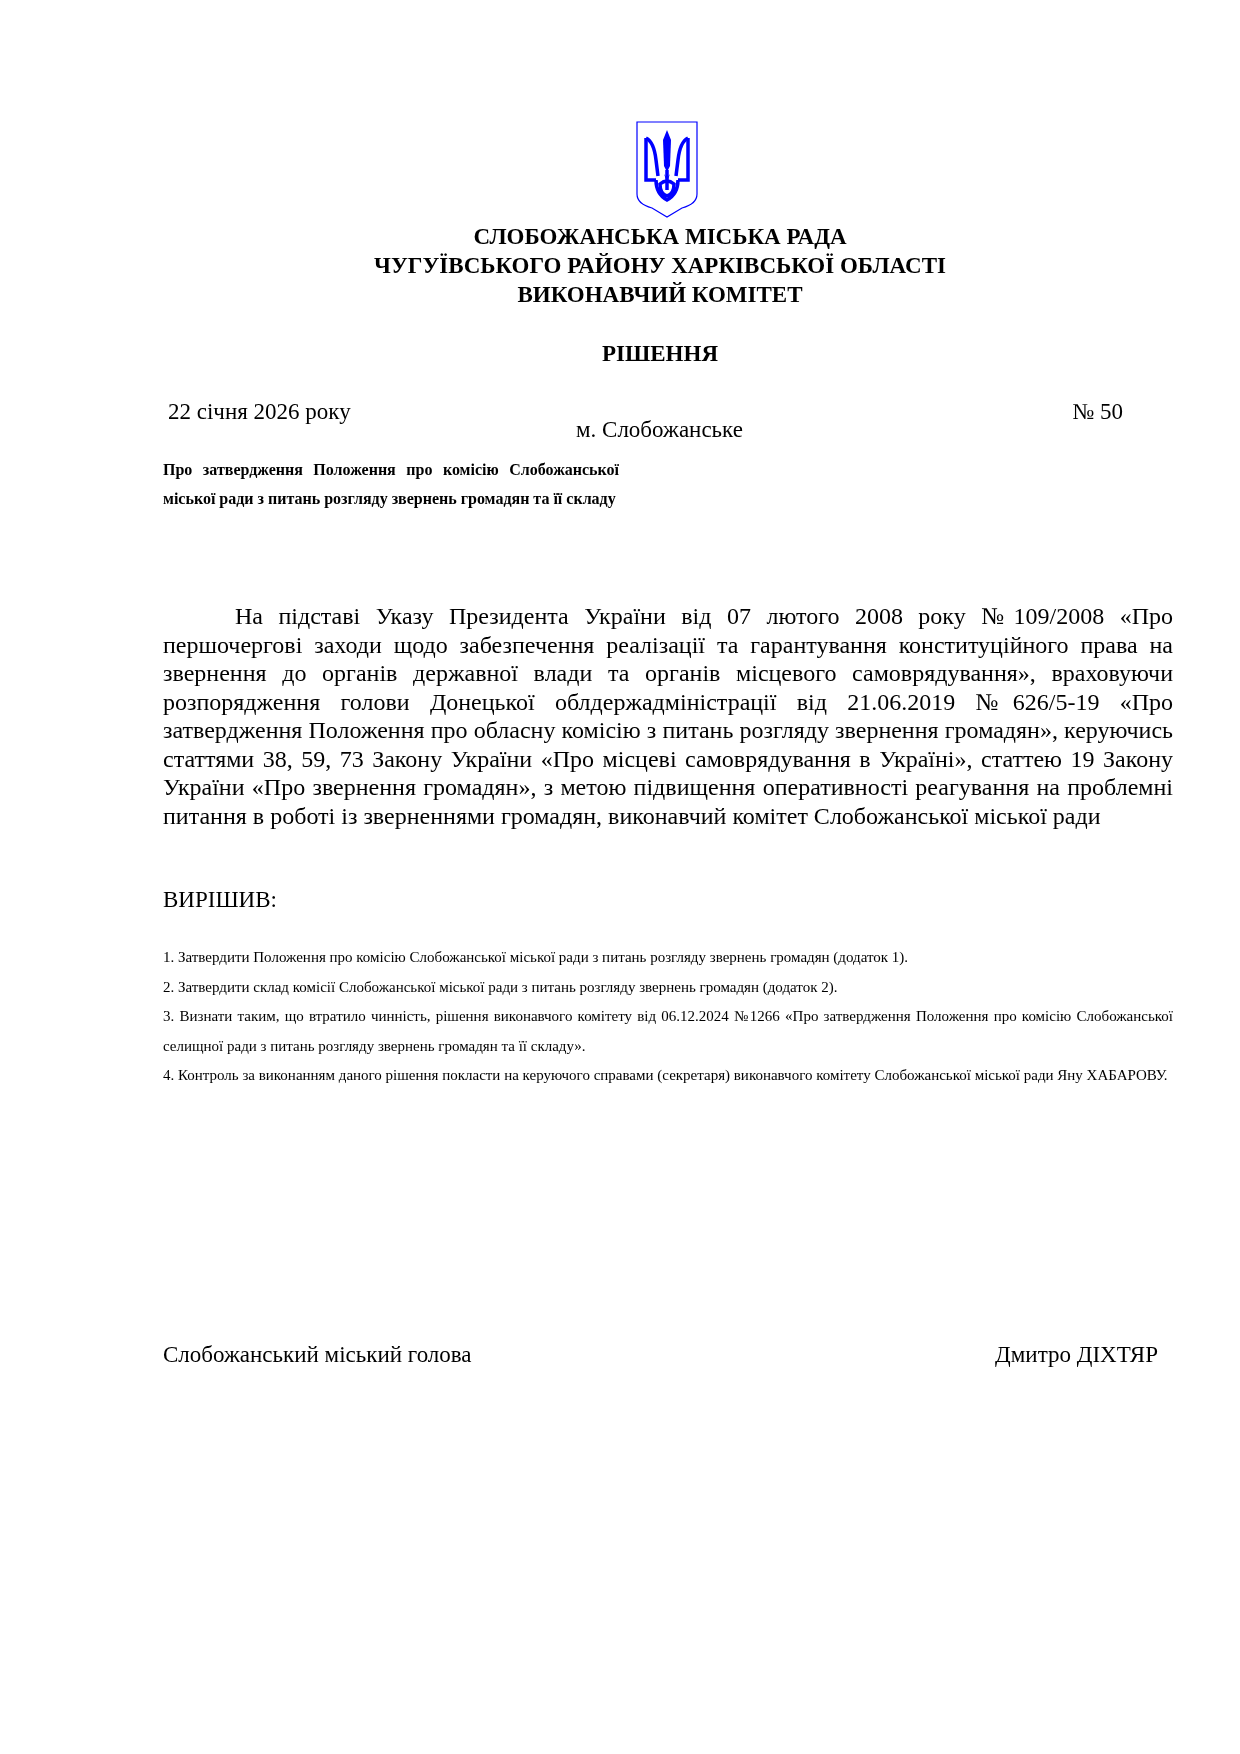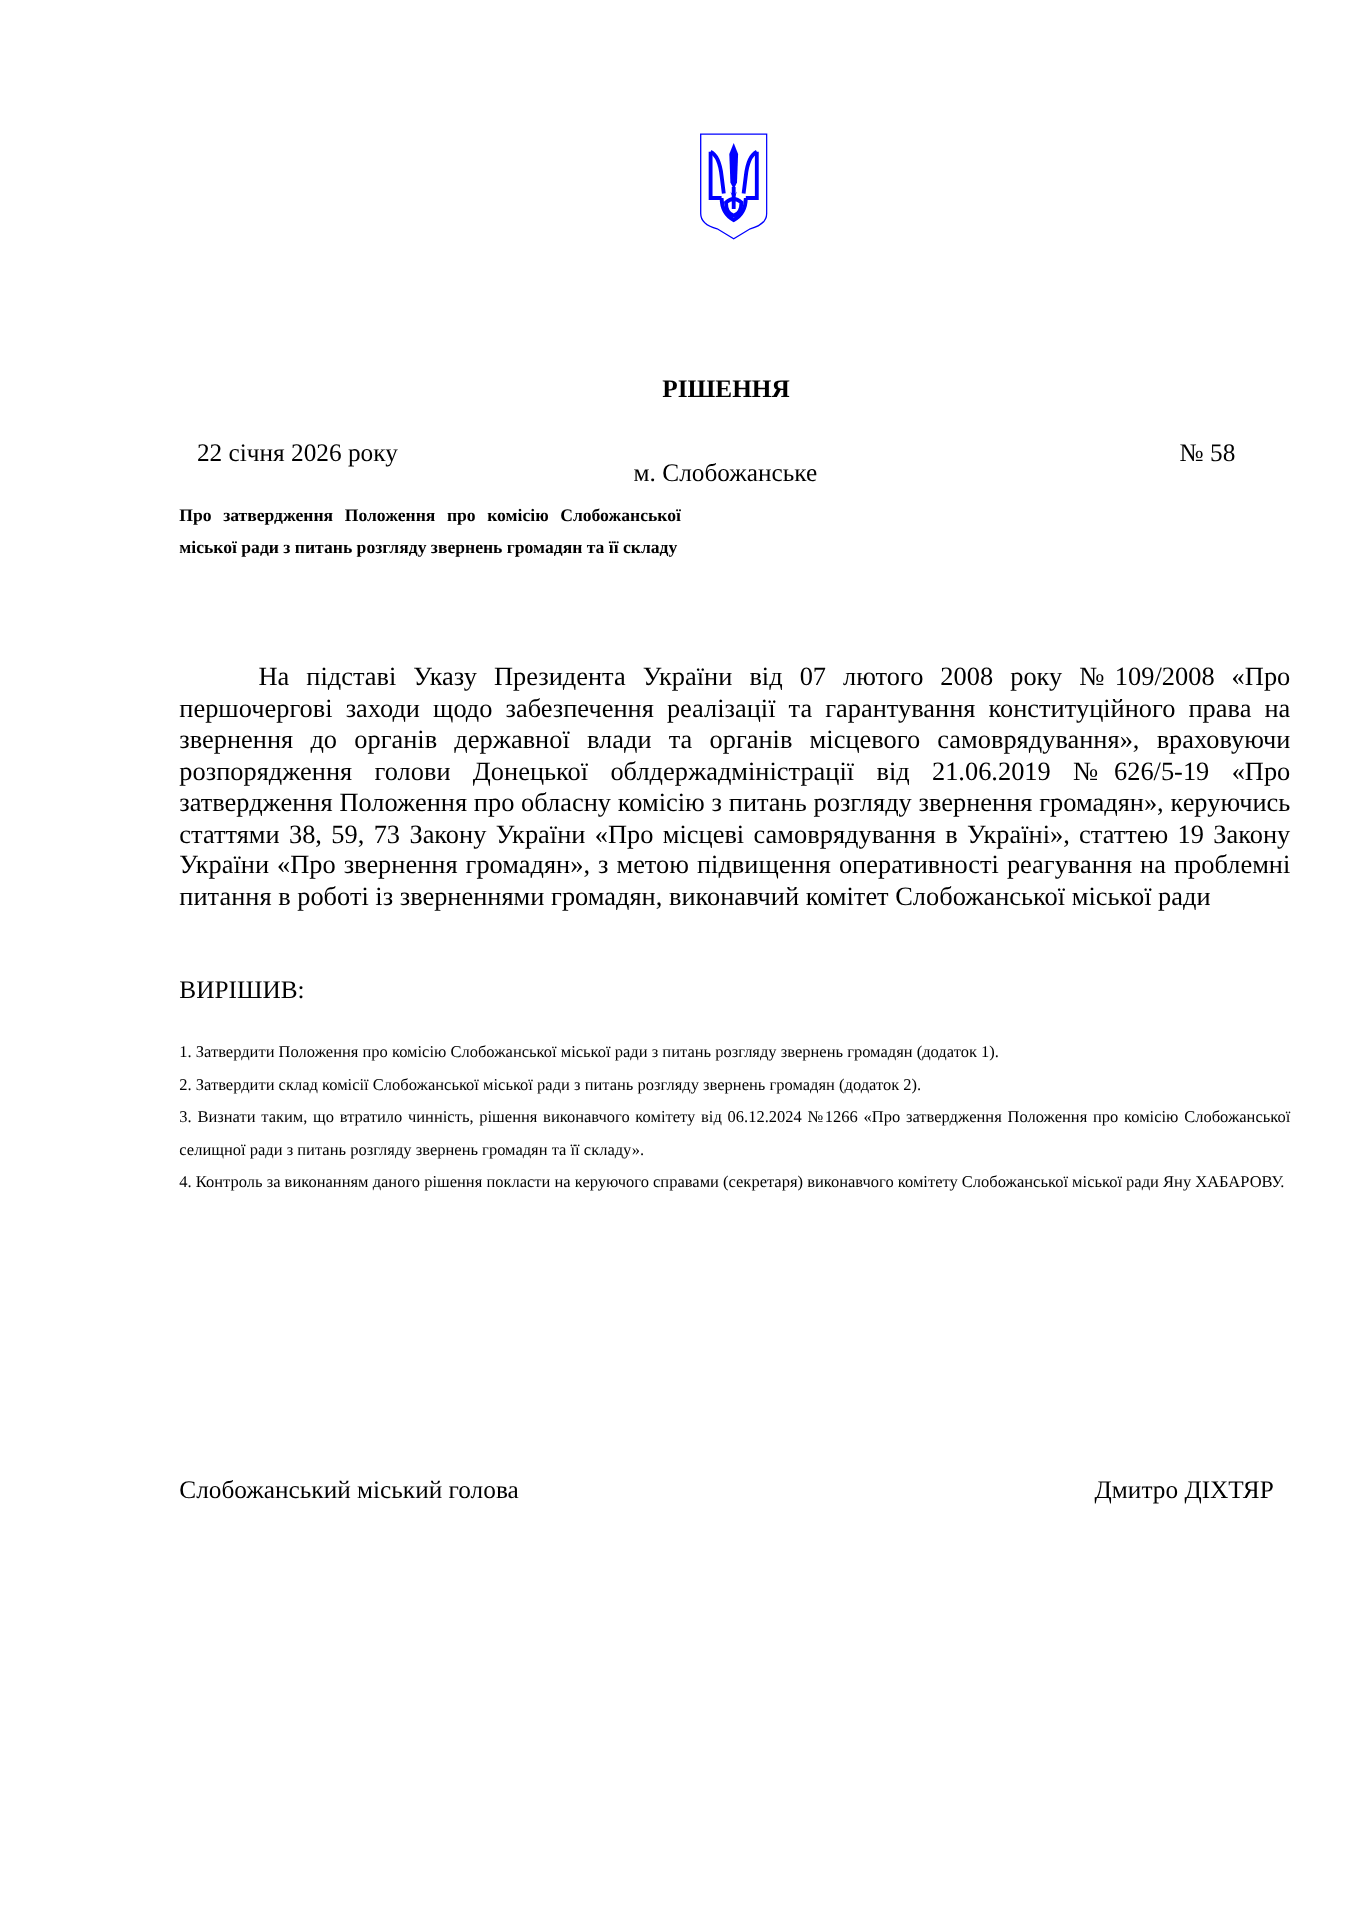--- a/index.html
+++ b/index.html
@@ -9,21 +9,21 @@
   }
   .page { position: absolute; left: 0; top: 0; width: 1240px; height: 1754px; background: #fff; }
   .emblem { position: absolute; left: 636px; top: 120px; width: 62px; height: 100px; }
   .header { position: absolute; left: 160px; width: 1000px; top: 222px; text-align: center;
     font-weight: bold; font-size: 23px; line-height: 29px; }
   .header div { white-space: nowrap; }
   .title { position: absolute; left: 160px; width: 1000px; top: 341px; text-align: center;
     font-weight: bold; font-size: 23px; }
   .meta-row { position: absolute; top: 399px; left: 163px; width: 960px; font-size: 23px; }
   .meta-row span { position: absolute; top: 0; white-space: nowrap; }
-  .meta-date { left: 16px; }
+  .meta-date { left: 5px; }
   .meta-place { left: 413px; margin-top: 18px; }
   .meta-num { right: 0; }
   .subject { position: absolute; left: 163px; top: 455px; width: 456px;
     font-weight: bold; font-size: 16px; line-height: 29px; text-align: justify; }
   .body-para { position: absolute; left: 163px; top: 602px; width: 1010px;
     font-size: 24px; line-height: 28.5px; text-align: justify; text-indent: 72px; }
   .resolved { position: absolute; left: 163px; top: 887px; font-size: 23px; }
   .decisions { position: absolute; left: 163px; top: 943px; width: 1010px;
     font-size: 15px; line-height: 29.5px; text-align: justify; }
   .decisions p { margin: 0; }
@@ -47,27 +47,32 @@
         <path d="M52 18 Q44 22 42 40 L40 56"></path>
         <path d="M31 70 L31 50"></path>
         <path d="M20 60 Q20 74 31 80 Q42 74 42 60"></path>
         <path d="M24 64 Q31 58 38 64 Q38 74 31 76 Q24 74 24 64 Z"></path>
       </g>
       <path d="M31 10 L35 20 L34 46 L31 52 L28 46 L27 20 Z" fill="#0000ff"></path>
       <path d="M28 54 L31 58 L34 54 L31 62 Z" fill="#0000ff"></path>
     </svg>
   </div>
 
+  <div class="header">
+    <div>СЛОБОЖАНСЬКА МІСЬКА РАДА</div>
+    <div>ЧУГУЇВСЬКОГО РАЙОНУ ХАРКІВСЬКОЇ  ОБЛАСТІ</div>
+    <div>ВИКОНАВЧИЙ КОМІТЕТ</div>
+  </div>
 
   <div class="title">РІШЕННЯ</div>
 
   <div class="meta-row">
     <span class="meta-date">22 січня 2026 року</span>
     <span class="meta-place">м. Слобожанське</span>
-    <span class="meta-num">№ 58</span>
+    <span class="meta-num">№ 50</span>
   </div>
 
   <div class="subject">Про затвердження Положення про комісію Слобожанської міської ради з питань розгляду звернень громадян та її складу</div>
 
   <div class="body-para">На підставі Указу Президента України від 07 лютого 2008 року №109/2008 «Про першочергові заходи щодо забезпечення реалізації та гарантування конституційного права на звернення до органів державної влади та органів місцевого самоврядування», враховуючи розпорядження голови Донецької облдержадміністрації від 21.06.2019 №626/5-19 «Про затвердження Положення про обласну комісію з питань розгляду звернення громадян», керуючись статтями 38, 59, 73 Закону України «Про місцеві самоврядування в Україні», статтею 19 Закону України «Про звернення громадян», з метою підвищення оперативності реагування на проблемні питання в роботі із зверненнями громадян, виконавчий комітет Слобожанської міської ради</div>
 
   <div class="resolved">ВИРІШИВ:</div>
 
   <div class="decisions">
     <p>1. Затвердити Положення про комісію Слобожанської міської ради з питань розгляду звернень громадян (додаток 1).</p>

